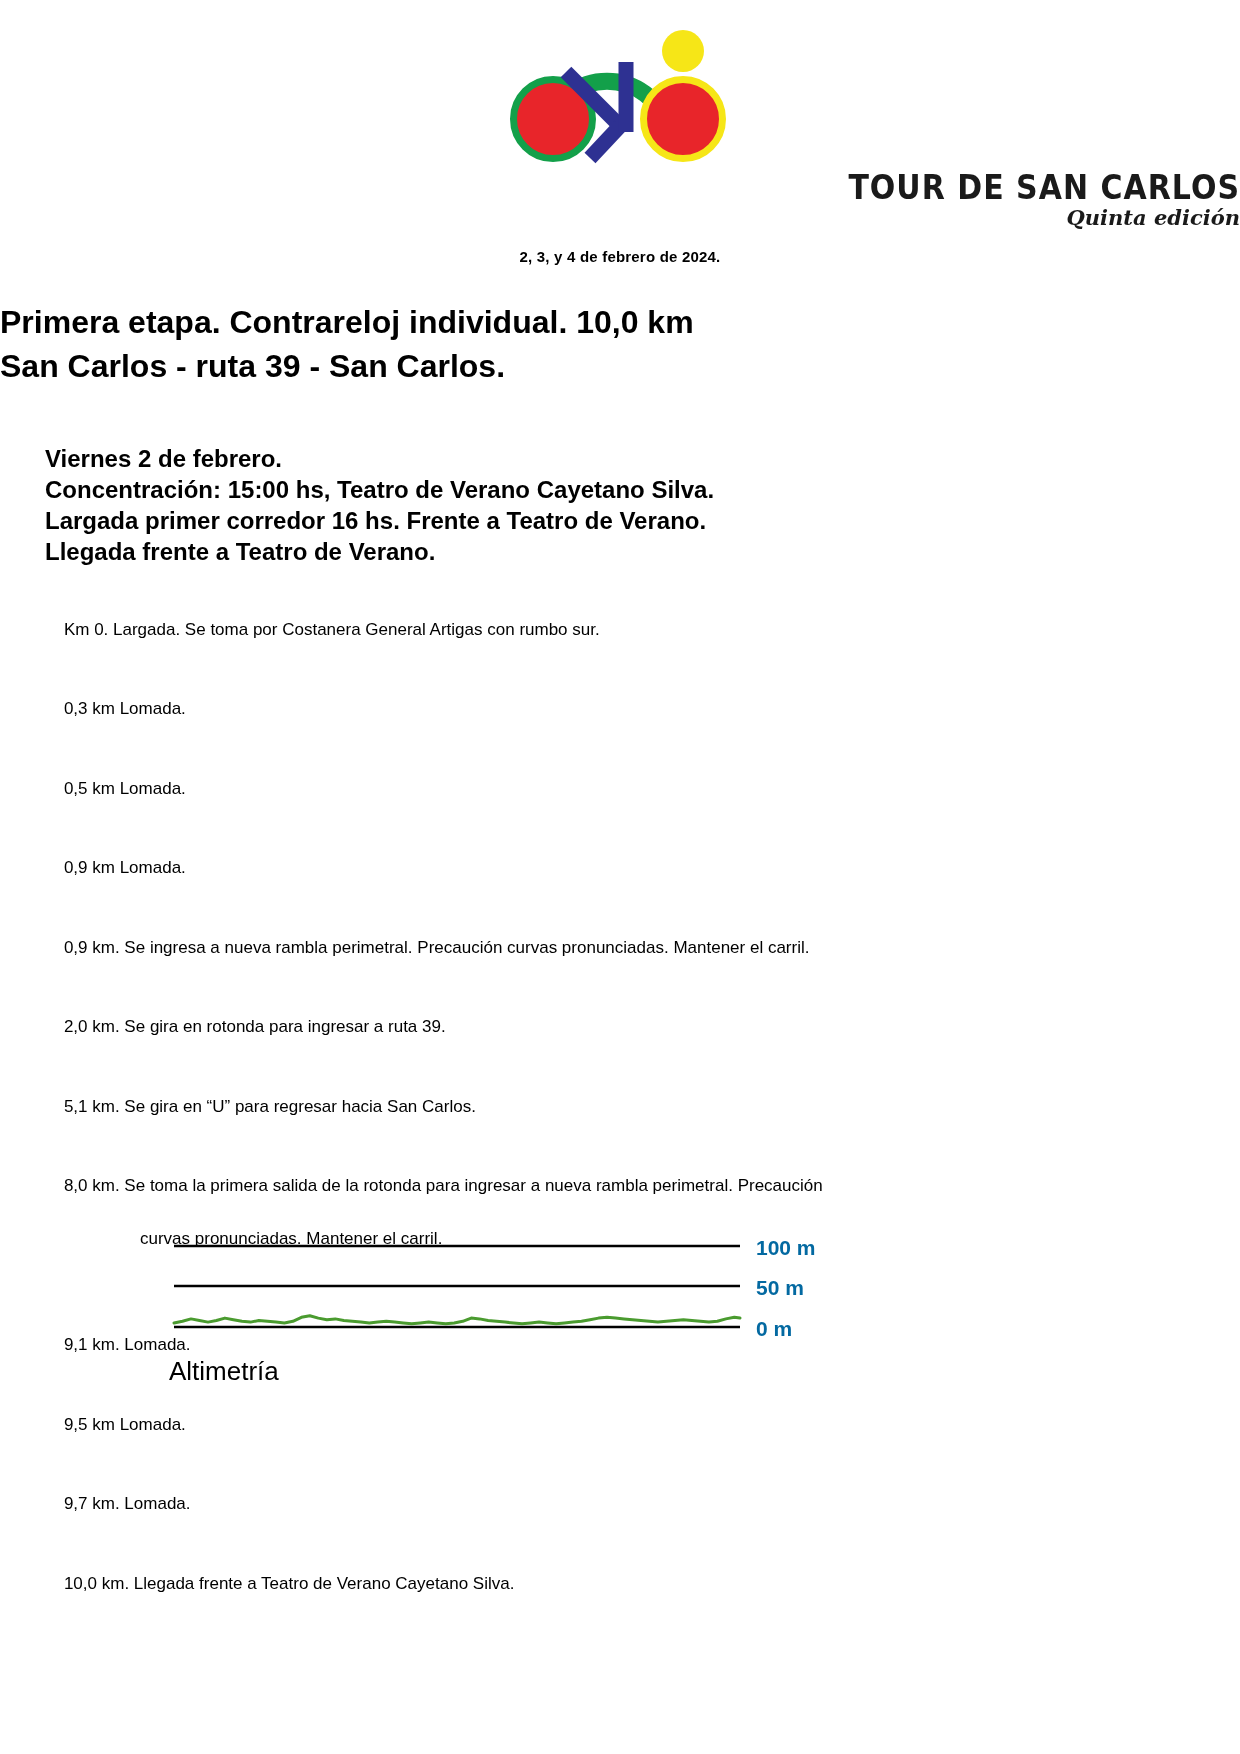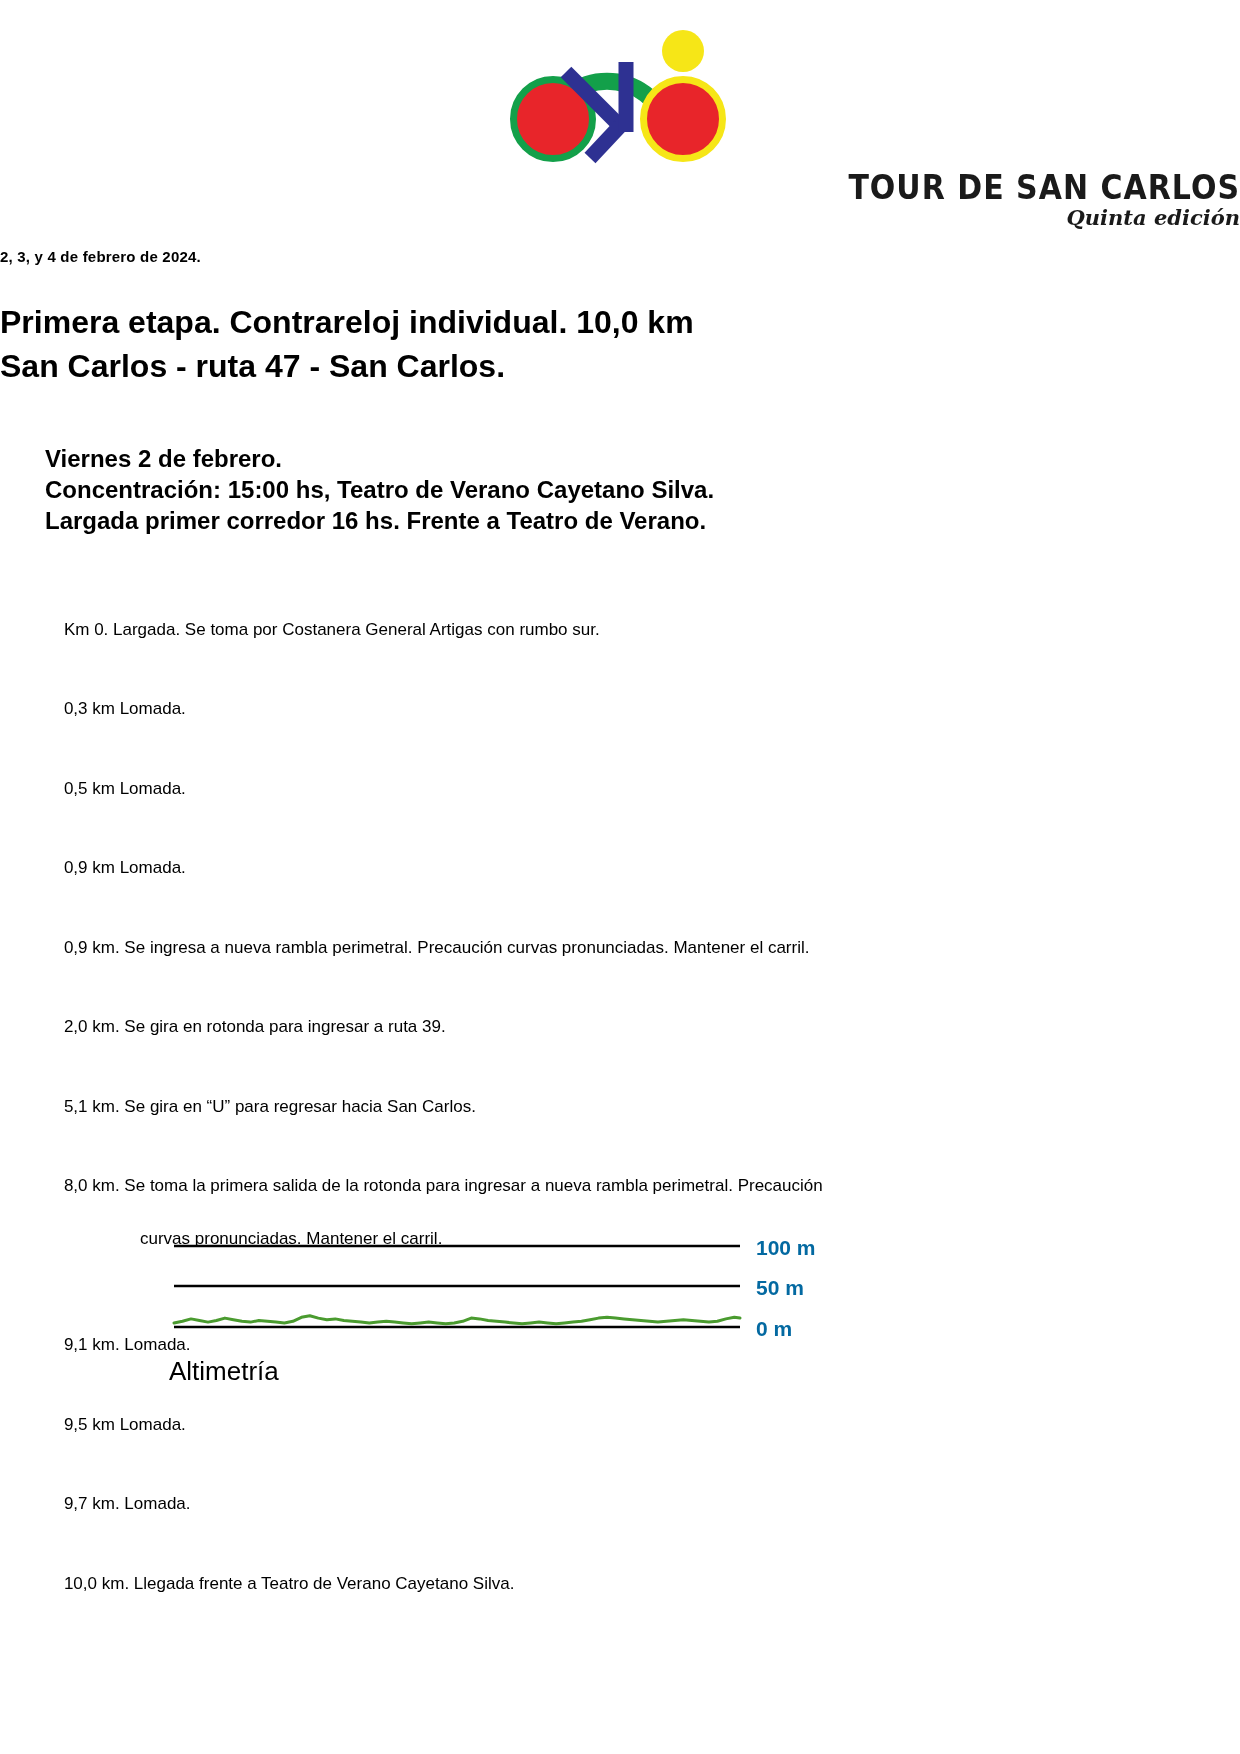--- a/index.html
+++ b/index.html
@@ -90,20 +90,21 @@
     font-style: italic;
     font-weight: 700;
     font-size: 21px;
     color: #1a1a1a;
   }
   #event-dates {
     position: absolute;
     left: 0;
     top: 248px;
     width: 1240px;
+    text-align: center;
     font-size: 15px;
     font-weight: bold;
     letter-spacing: 0.2px;
   }
 
   
   #stage-title {
     position: absolute;
     left: 0;
     top: 300px;
@@ -196,27 +197,28 @@
     </div>
   </div>
   <div id="logo-wordmark">TOUR DE SAN CARLOS</div>
   <div id="logo-subwordmark">Quinta edición</div>
 </div>
 
 <div id="event-dates">2, 3, y 4 de febrero de 2024.</div>
 
 <div id="stage-title">
   <div>Primera etapa. Contrareloj individual. 10,0 km</div>
-  <div>San Carlos - ruta 47 - San Carlos.</div>
+  <div>San Carlos - ruta 39 - San Carlos.</div>
 </div>
 
 <div id="schedule-block">
   <div>Viernes 2 de febrero.</div>
   <div>Concentración: 15:00 hs, Teatro de Verano Cayetano Silva.</div>
   <div>Largada primer corredor 16 hs. Frente a Teatro de Verano.</div>
+  <div>Llegada frente a Teatro de Verano.</div>
 </div>
 
 <div id="route-list">
   <div class="route-item">
     <span>Km 0. Largada. Se toma por Costanera General Artigas con rumbo sur.</span>
   </div>
   <div class="route-item">
     <span>0,3 km Lomada.</span>
   </div>
   <div class="route-item">

